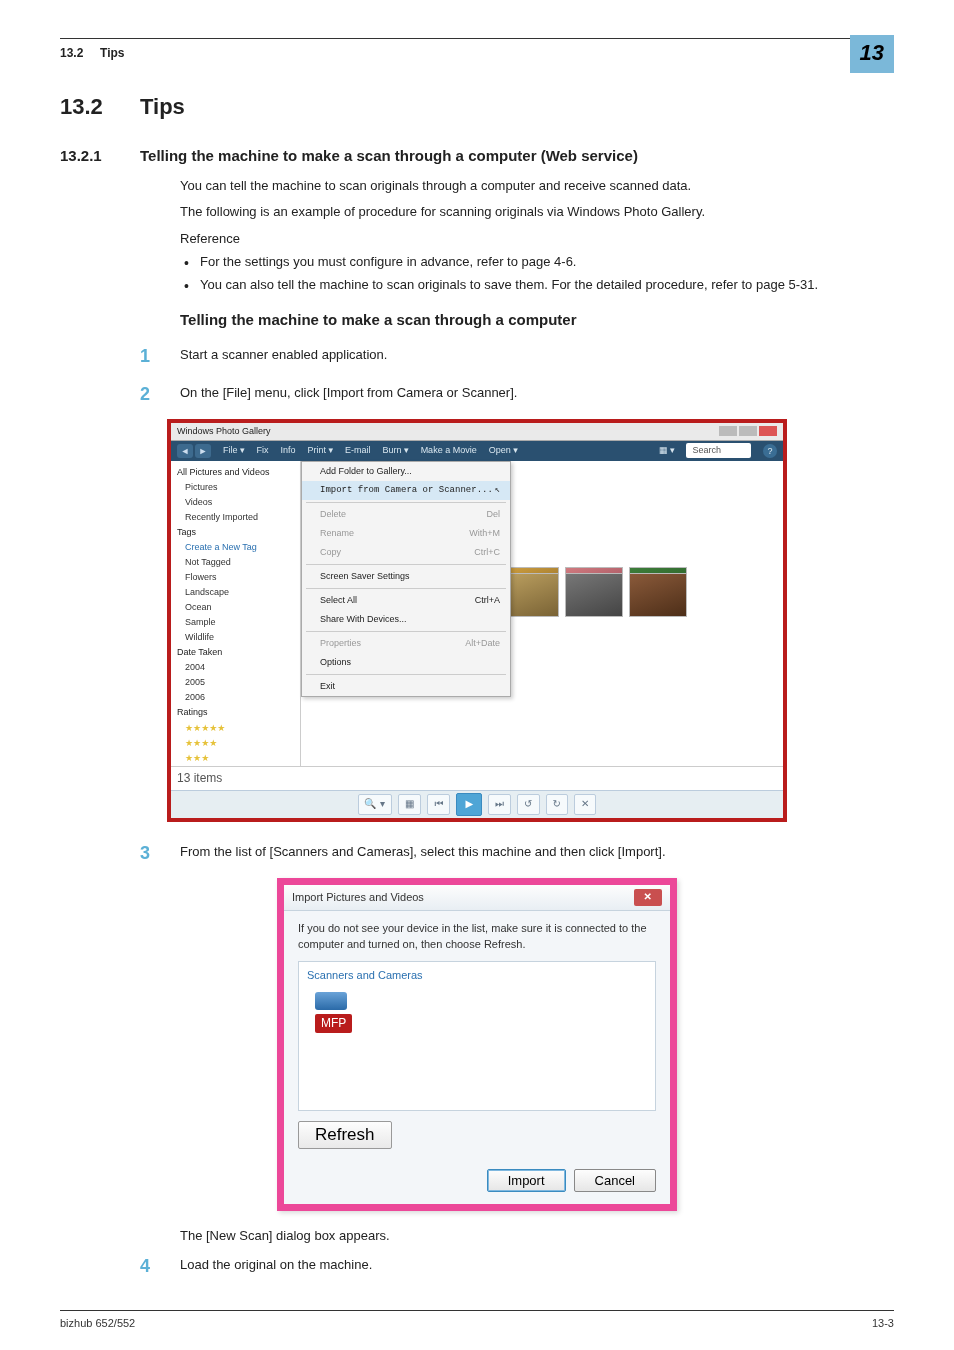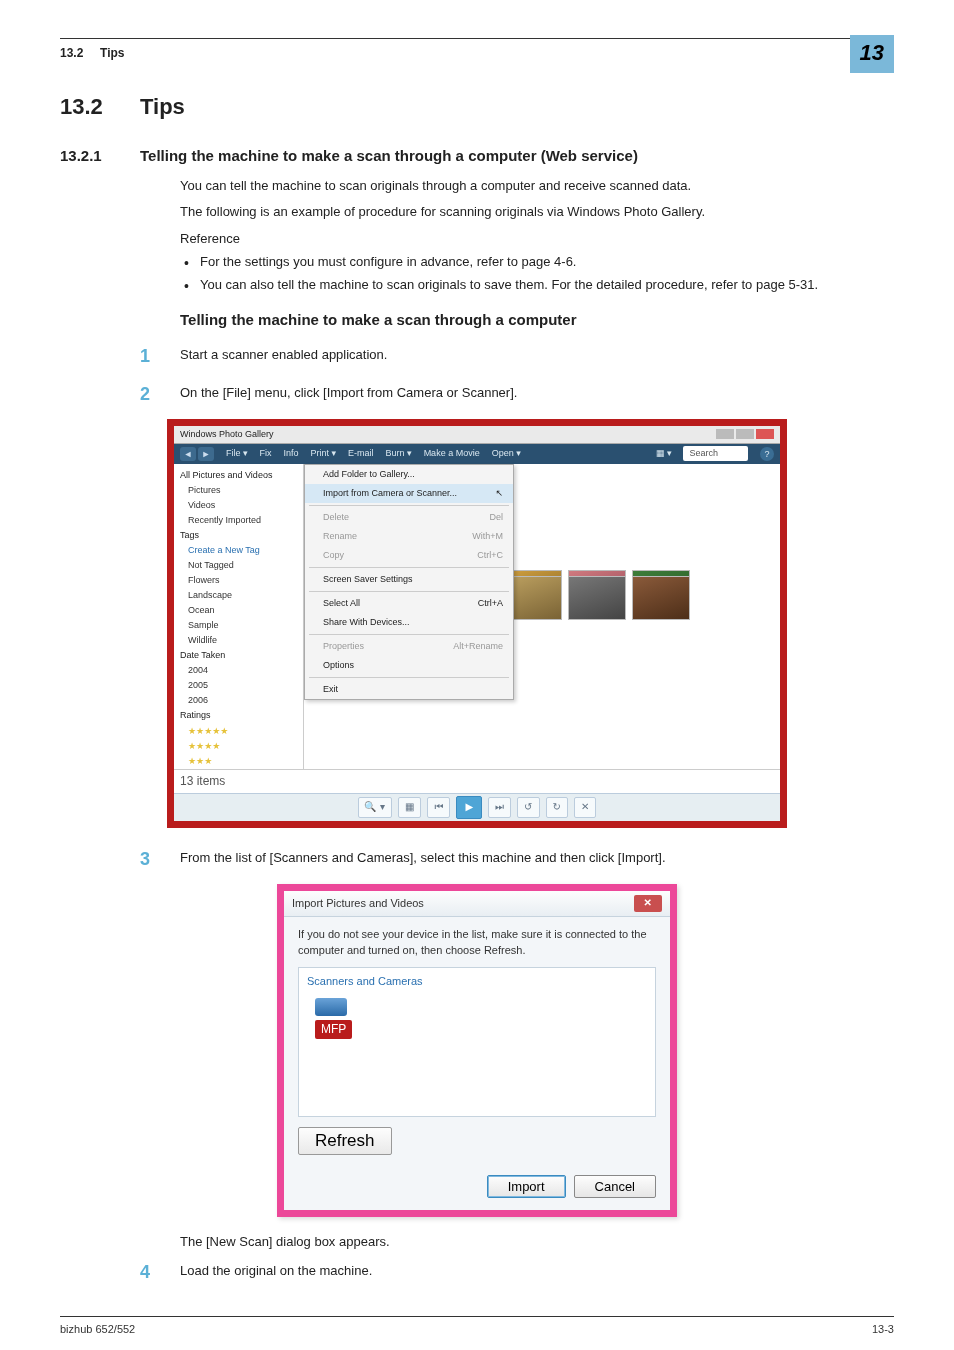--- a/index.html
+++ b/index.html
@@ -107,21 +107,21 @@
     }
     .step-text {
       flex: 1;
       padding-top: 3px;
     }
 
     
     .shot1 {
       width: 620px;
       margin: 6px auto 18px auto;
-      border: 7px solid #b91c1c;
+      border: 4px solid #b91c1c;
       background: #fff;
       font-size: 9px;
     }
     .shot1-titlebar {
       display: flex;
       justify-content: space-between;
       background: #eaeaea;
       border-bottom: 1px solid #aaa;
       padding: 2px 6px;
       font-size: 9px;
@@ -183,21 +183,21 @@
       background: #f4f4f4;
       border: 1px solid #aaa;
       box-shadow: 2px 2px 4px rgba(0,0,0,0.2);
       z-index: 5;
       font-size: 9px;
     }
     .fm-row {
       display:flex; justify-content: space-between;
       padding: 3px 10px 3px 18px;
     }
-    .fm-row.hilite { background: #d6e8f5; }
+    .fm-row.hilite { background: #d6e8f5; font-family: Liberation Mono, monospace; }
     .fm-sep { border-top: 1px solid #ccc; margin: 2px 4px; }
     .fm-row.disabled { color: #999; }
     .thumb-area {
       position: absolute;
       top: 0; left: 0; right: 0;
       padding: 6px 8px;
     }
     .thumb-group { margin-top: 100px; }
     .group-label { color: #4a7fa8; font-size: 10px; margin: 6px 0 4px 0; }
     .thumbs-row {
@@ -462,21 +462,21 @@
         <div class="fm-row">
             <span>Select All</span>
             <span>Ctrl+A</span>
           </div>
         <div class="fm-row">
             <span>Share With Devices...</span>
           </div>
         <div class="fm-sep"></div>
         <div class="fm-row disabled">
             <span>Properties</span>
-            <span>Alt+Rename</span>
+            <span>Alt+Date</span>
           </div>
         <div class="fm-row">
             <span>Options</span>
           </div>
         <div class="fm-sep"></div>
         <div class="fm-row">
             <span>Exit</span>
           </div>
       </div>
     </div>

